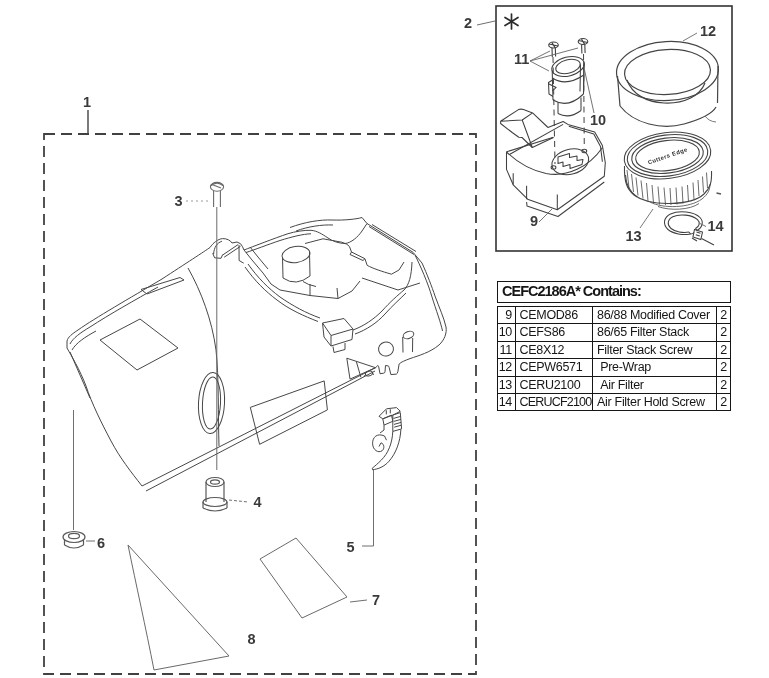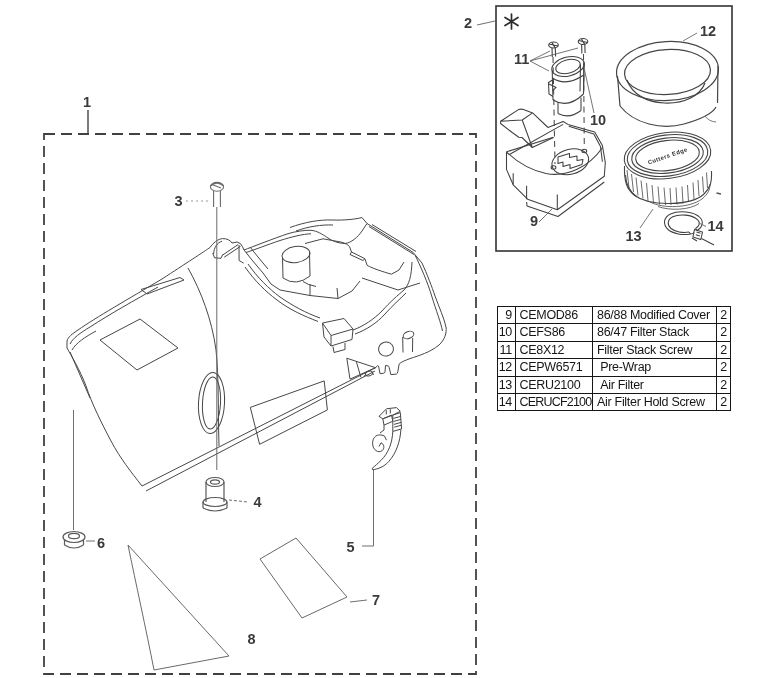--- a/index.html
+++ b/index.html
@@ -259,32 +259,33 @@
     <path d="M695.5,228.5 C699.5,226.5 700.5,222.5 697.5,219.7 C692,214.7 679.5,213.5 672.8,216.8 C667.3,219.6 666.8,225 671,228.5 C675,231.8 683,233.2 689,232"></path>
     <path d="M697,230.5 L695.5,228.5 M690.5,234 L689,232 M690.5,234 Q692.5,233.8 694.2,232.6"></path>
     <path d="M694.5,229.5 L702.5,232 L700.8,239.5 L693,237 Z"></path>
     <path d="M696.5,232 l4,1.2 M695.8,234.8 l4,1.2"></path>
     <path d="M701.5,238.5 L714,245 M692,238 L697,241"></path>
   </g>
   <text class="lbl" x="707.5" y="230.5">14</text>
   <path d="M706,226.5 L700,223.5" stroke="#646464" stroke-width="0.9" fill="none"></path>
 </svg>
 
+<div id="thead">CEFC2186A* Contains:</div>
 <table id="tbody" cellspacing="0">
   <tbody>
         <tr>
           <td class="c1">9</td>
           <td class="c2">CEMOD86</td>
           <td class="c3">86/88 Modified Cover</td>
           <td class="c4">2</td>
         </tr>
   <tr>
           <td class="c1">10</td>
           <td class="c2">CEFS86</td>
-          <td class="c3">86/47 Filter Stack</td>
+          <td class="c3">86/65 Filter Stack</td>
           <td class="c4">2</td>
         </tr>
   <tr>
           <td class="c1">11</td>
           <td class="c2">CE8X12</td>
           <td class="c3">Filter Stack Screw</td>
           <td class="c4">2</td>
         </tr>
   <tr>
           <td class="c1">12</td>

